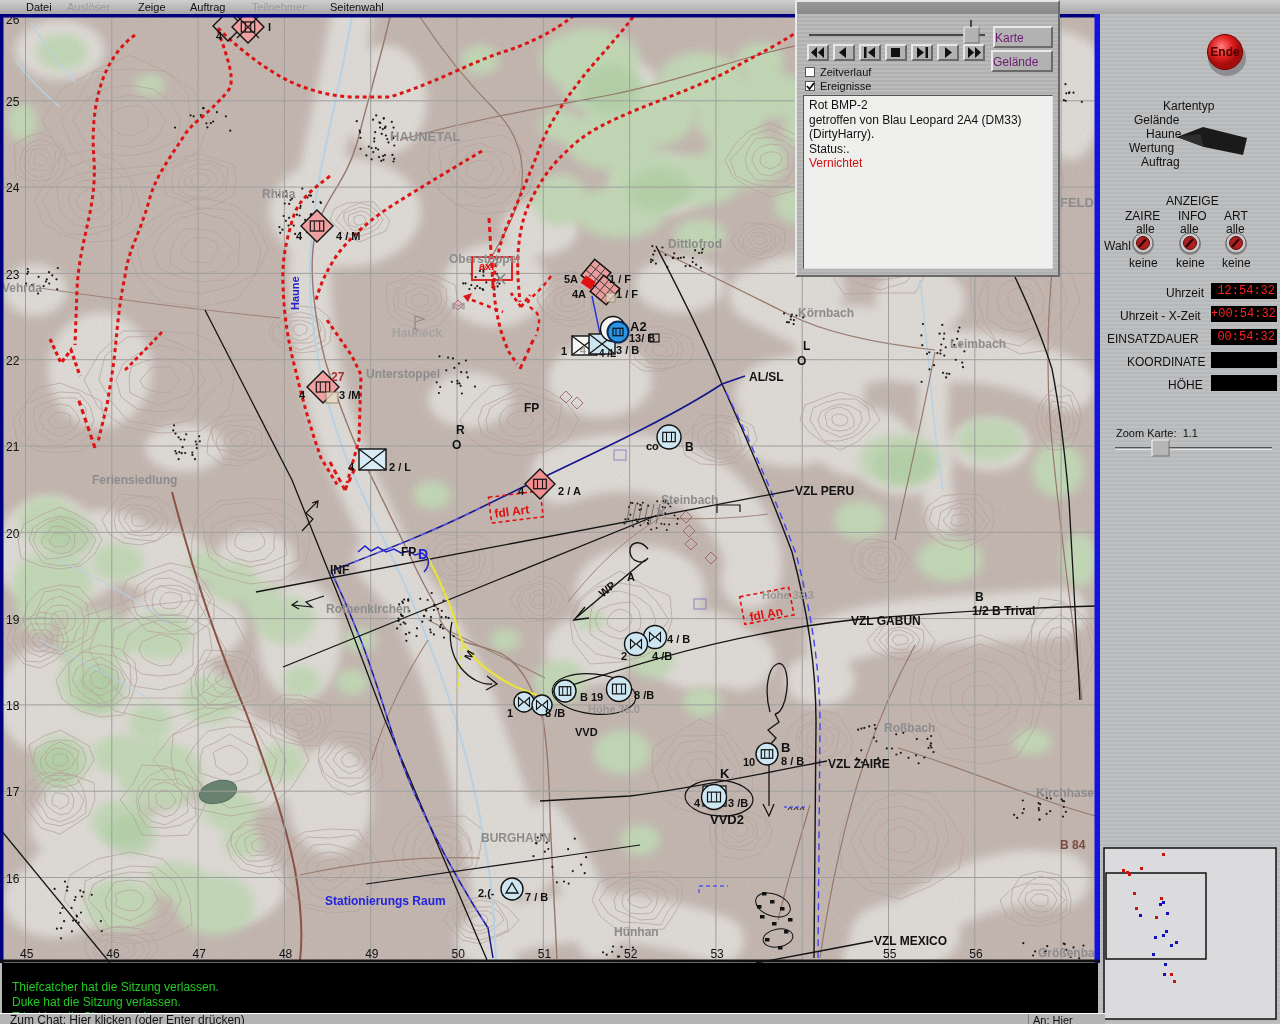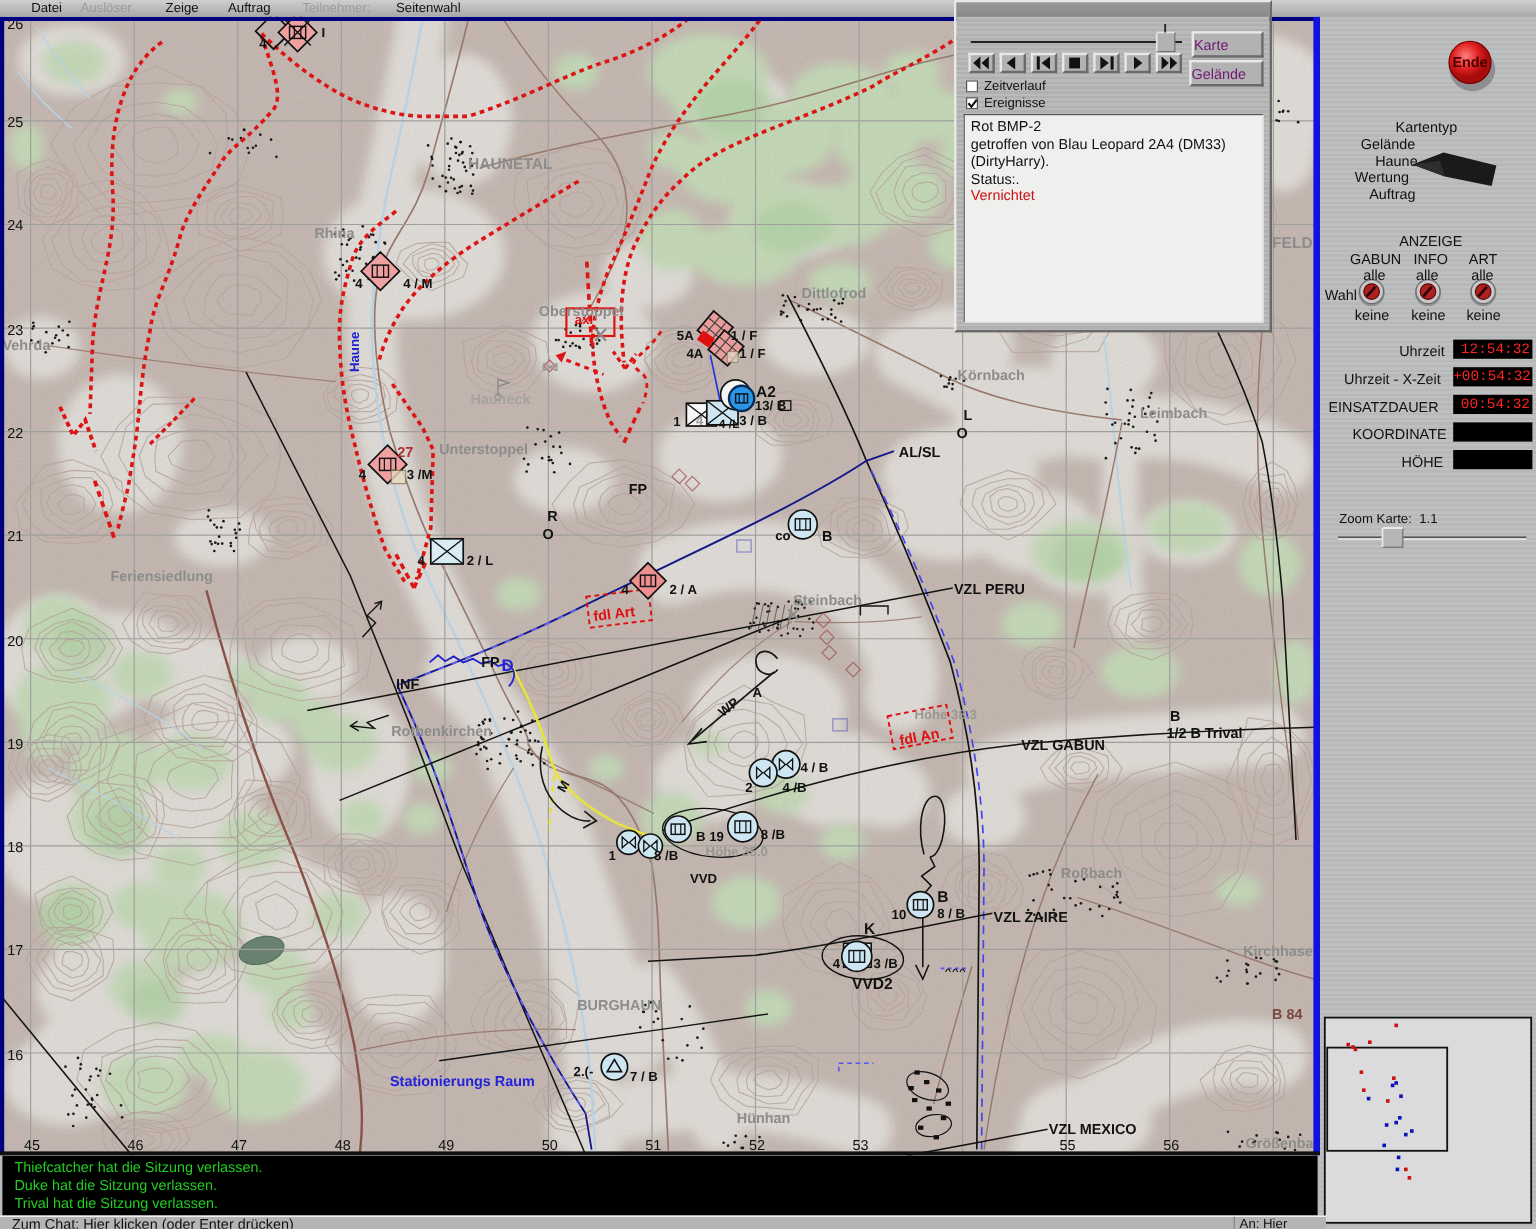--- a/index.html
+++ b/index.html
@@ -1315,21 +1315,21 @@
       <rect x="52" y="939" width="3" height="3" fill="#1111bb"></rect>
       <rect x="64" y="949" width="3" height="3" fill="#1111bb"></rect>
       <rect x="63" y="959" width="3" height="3" fill="#1111bb"></rect>
     </svg>
     <div class="sblab" style="left:63px;top:85px;font-size:12px;color:#111;font-weight:normal">Kartentyp</div>
     <div class="sblab" style="left:34px;top:99px;font-size:12px;color:#111;font-weight:normal">Gelände</div>
     <div class="sblab" style="left:46px;top:113px;font-size:12px;color:#111;font-weight:normal">Haune</div>
     <div class="sblab" style="left:29px;top:127px;font-size:12px;color:#111;font-weight:normal">Wertung</div>
     <div class="sblab" style="left:41px;top:141px;font-size:12px;color:#111;font-weight:normal">Auftrag</div>
     <div class="sblab" style="left:66px;top:180px;font-size:12px;color:#111;font-weight:normal">ANZEIGE</div>
-    <div class="sblab" style="left:25px;top:195px;font-size:12px;color:#111;font-weight:normal">GABUN</div>
+    <div class="sblab" style="left:25px;top:195px;font-size:12px;color:#111;font-weight:normal">ZAIRE</div>
     <div class="sblab" style="left:78px;top:195px;font-size:12px;color:#111;font-weight:normal">INFO</div>
     <div class="sblab" style="left:124px;top:195px;font-size:12px;color:#111;font-weight:normal">ART</div>
     <div class="sblab" style="left:36px;top:208px;font-size:12px;color:#111;font-weight:normal">alle</div>
     <div class="sblab" style="left:80px;top:208px;font-size:12px;color:#111;font-weight:normal">alle</div>
     <div class="sblab" style="left:126px;top:208px;font-size:12px;color:#111;font-weight:normal">alle</div>
     <div class="sblab" style="left:4px;top:225px;font-size:12px;color:#111;font-weight:normal">Wahl</div>
     <div class="sblab" style="left:29px;top:242px;font-size:12px;color:#111;font-weight:normal">keine</div>
     <div class="sblab" style="left:76px;top:242px;font-size:12px;color:#111;font-weight:normal">keine</div>
     <div class="sblab" style="left:122px;top:242px;font-size:12px;color:#111;font-weight:normal">keine</div>
     <div class="sblab" style="left:66px;top:272px;font-size:12px;color:#111;font-weight:normal">Uhrzeit</div>
@@ -1387,19 +1387,19 @@
     <div class="cb" style="left:8px;top:65px"></div>
     <div class="cblab" style="left:23px;top:64px">Zeitverlauf</div>
     <div class="cb" style="left:8px;top:79px"></div>
     <div class="cblab" style="left:23px;top:78px">Ereignisse</div>
     <svg width="12" height="12" viewBox="0 0 12 12" style="position:absolute;left:8px;top:79px">
       <path d="M2,5 L4.5,8 L9,2" stroke="#111" stroke-width="1.8" fill="none"></path>
     </svg>
     <div id="textbox">Rot BMP-2<br>getroffen von Blau Leopard 2A4 (DM33)<br>(DirtyHarry).<br>Status:.<br><span style="color:#cc1111">Vernichtet</span></div>
   </div>
 <div id="chat">
-    <div style="padding-top:3px">Thiefcatcher hat die Sitzung verlassen.</div>
+    <div style="padding-top:17px">Thiefcatcher hat die Sitzung verlassen.</div>
     <div>Duke hat die Sitzung verlassen.</div>
     <div>Trival hat die Sitzung verlassen.</div>
   </div>
 <div id="statusbar">
     <span>Zum Chat: Hier klicken (oder Enter drücken)</span>
     <div id="anblau">An: Hier</div>
   </div>
 </body></html>

